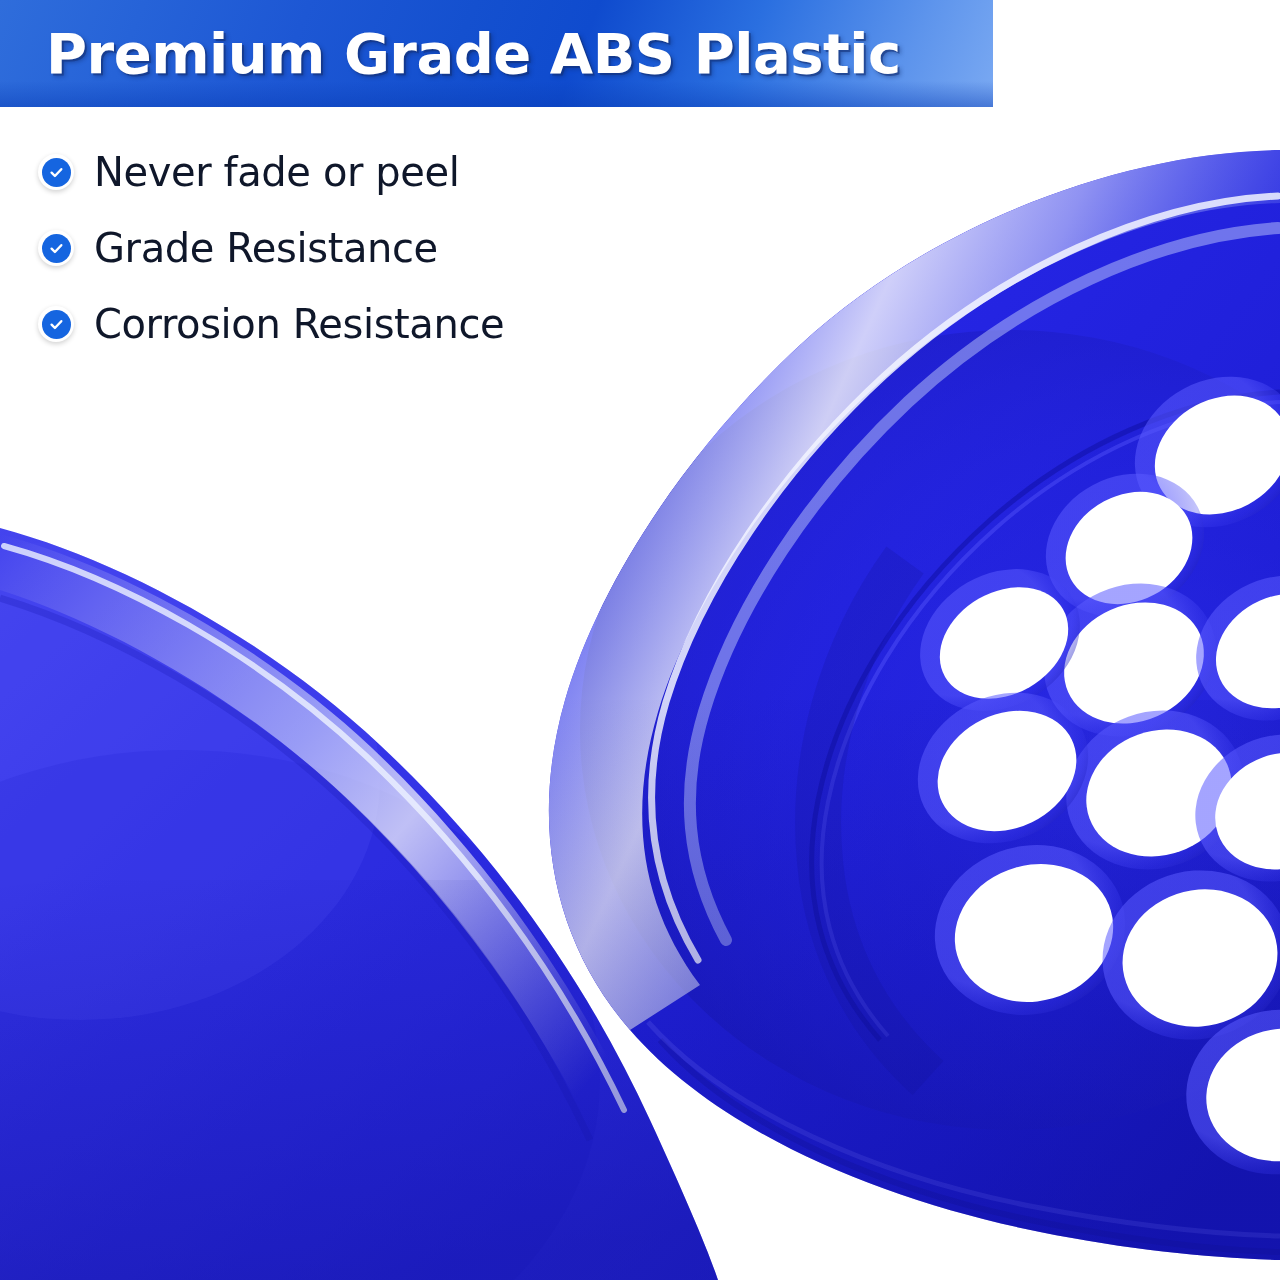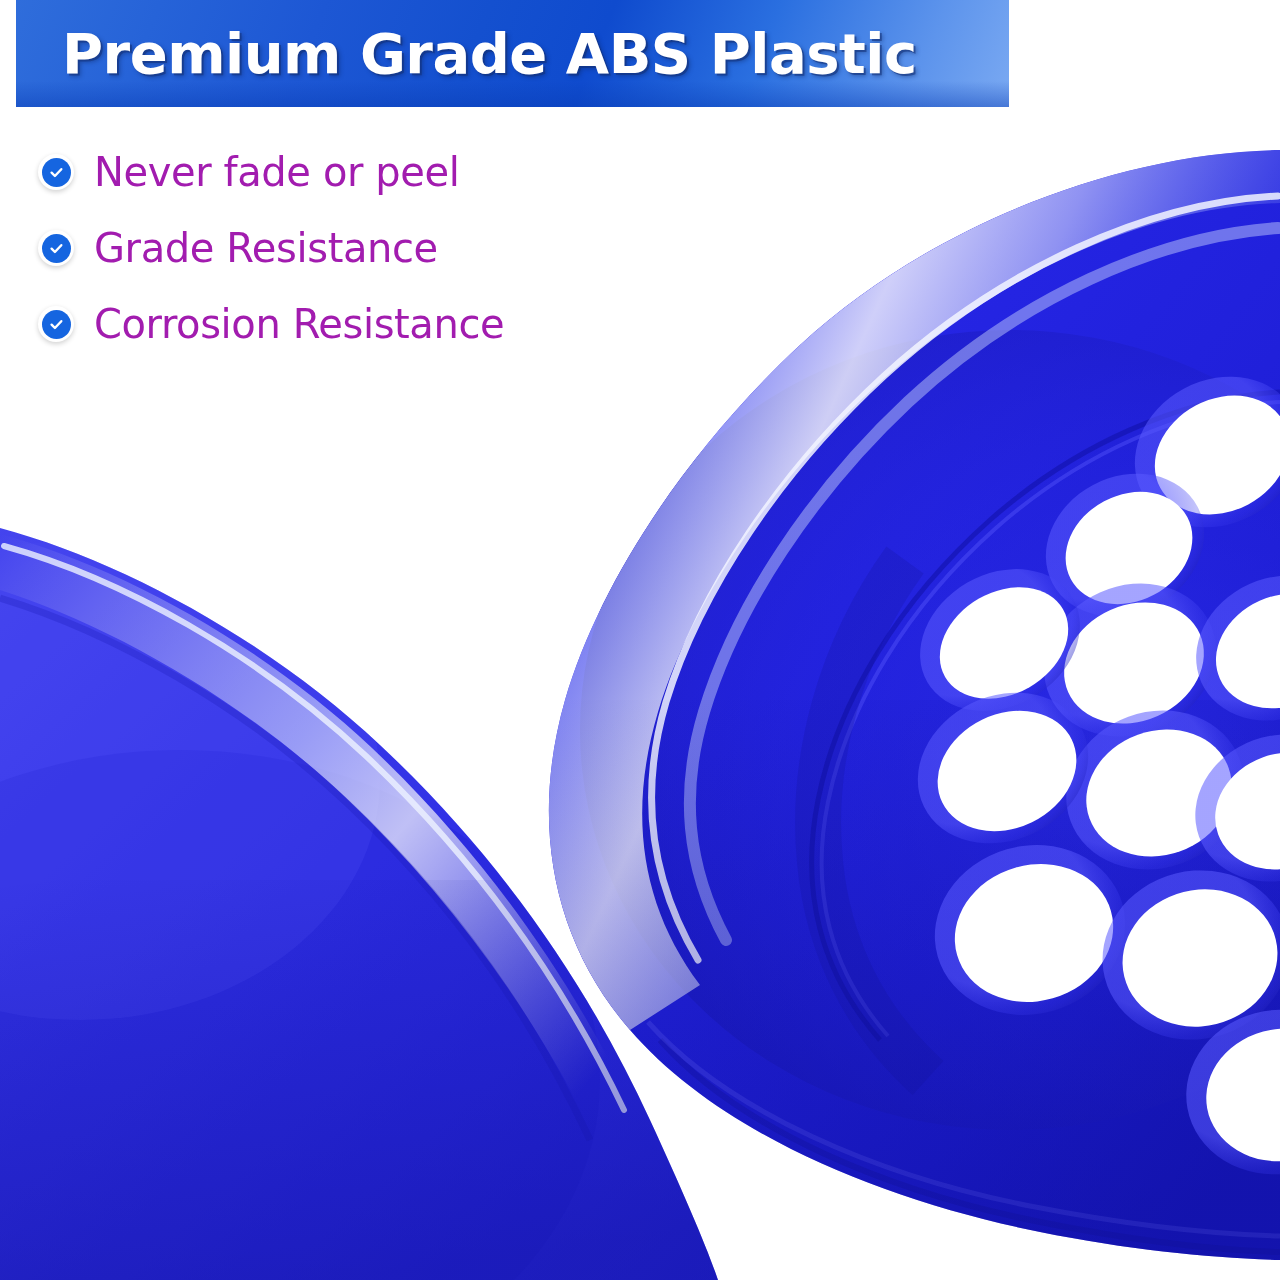--- a/index.html
+++ b/index.html
@@ -24,21 +24,21 @@
     position: absolute;
     inset: 0;
     width: 1280px;
     height: 1280px;
     z-index: 1;
   }
 
   
   #header-banner {
     position: absolute;
-    left: 16px;
+    left: 0;
     top: 0;
     width: 993px;
     height: 107px;
     z-index: 5;
     background:
       linear-gradient(112deg,
         #2f6ddb 0%,
         #2663d8 14%,
         #1d57d4 30%,
         #1450cf 46%,
@@ -110,21 +110,21 @@
     background: #1565e0;
     display: flex;
     align-items: center;
     justify-content: center;
   }
   .check-badge svg { display: block; }
   .feature-label {
     font-family: "DejaVu Sans", sans-serif;
     font-size: 40px;
     font-weight: 400;
-    color: #a21caf;
+    color: #0f172a;
     letter-spacing: -0.4px;
     line-height: 1;
     white-space: nowrap;
   }
 </style>
 </head>
 <body>
 
 <div id="canvas">
 

